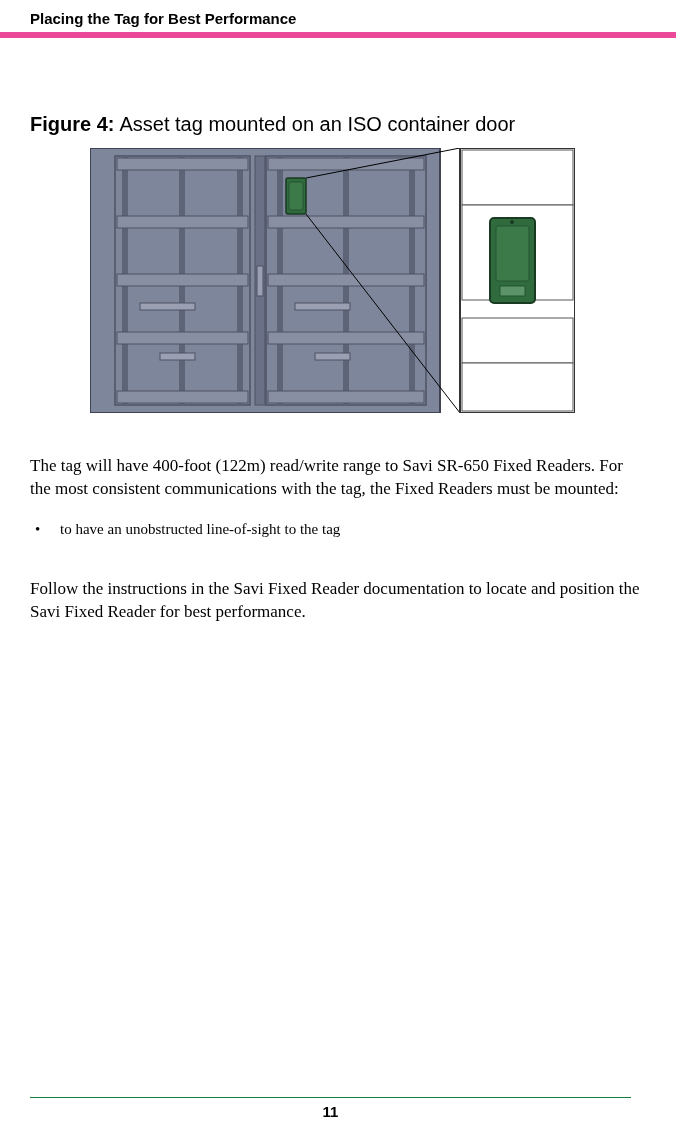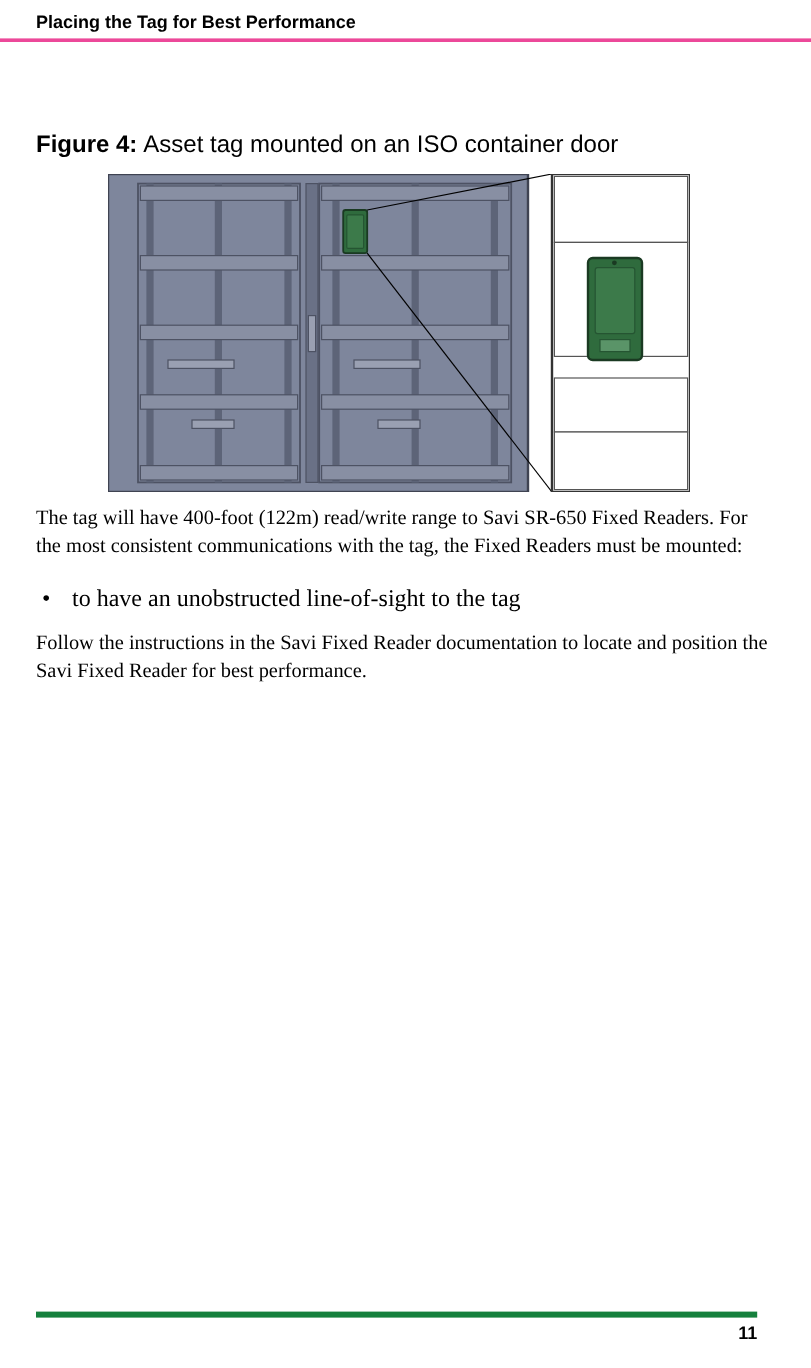--- a/index.html
+++ b/index.html
@@ -10,21 +10,21 @@
     body {
       width: 676px;
       height: 1140px;
       background: #fff;
       font-family: Georgia, 'Times New Roman', serif;
       position: relative;
       padding: 0;
     }
     .header {
       padding: 10px 30px 5px 30px;
-      border-bottom: 3px solid #ec4899;
+      border-bottom: 6px solid #ec4899;
       font-family: Arial, Helvetica, sans-serif;
       font-weight: bold;
       font-size: 15px;
     }
     .content {
       padding: 0 30px;
     }
     .figure-label {
       margin-top: 75px;
       font-size: 20px;
@@ -48,31 +48,31 @@
       line-height: 1.35;
     }
     .note .note-label {
       font-family: Arial, Helvetica, sans-serif;
       font-weight: bold;
     }
     .note .note-text {
       font-family: Arial, Helvetica, sans-serif;
     }
     .para {
-      margin-top: 6px;
+      margin-top: 38px;
       font-size: 17px;
       line-height: 1.35;
     }
     ul.bullets {
       margin-top: 18px;
       list-style: none;
       padding-left: 0;
     }
     ul.bullets li {
-      font-size: 20px;
+      font-size: 15px;
       line-height: 1.4;
       margin-bottom: 12px;
       padding-left: 30px;
       position: relative;
     }
     ul.bullets li::before {
       content: "•";
       position: absolute;
       left: 5px;
       top: 0;
@@ -87,22 +87,22 @@
       font-weight: bold;
     }
     .caution .caution-text {
       font-family: Arial, Helvetica, sans-serif;
     }
     .footer {
       position: absolute;
       bottom: 20px;
       left: 30px;
       right: 45px;
-      border-top: 5px solid #15803d;
-      text-align: right;
+      border-top: 1px solid #15803d;
+      text-align: center;
       padding-top: 5px;
       font-family: Arial, Helvetica, sans-serif;
       font-weight: bold;
       font-size: 15px;
     }
   </style>
 </head>
 <body>
 
 <div class="header">

